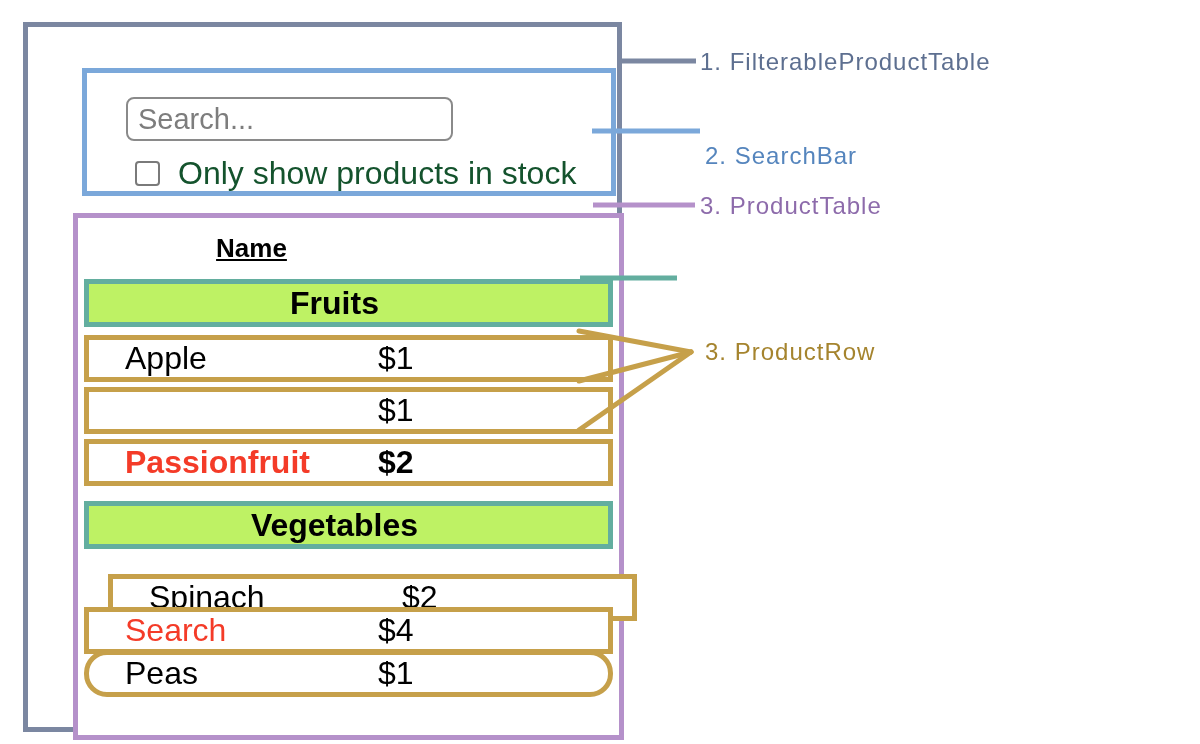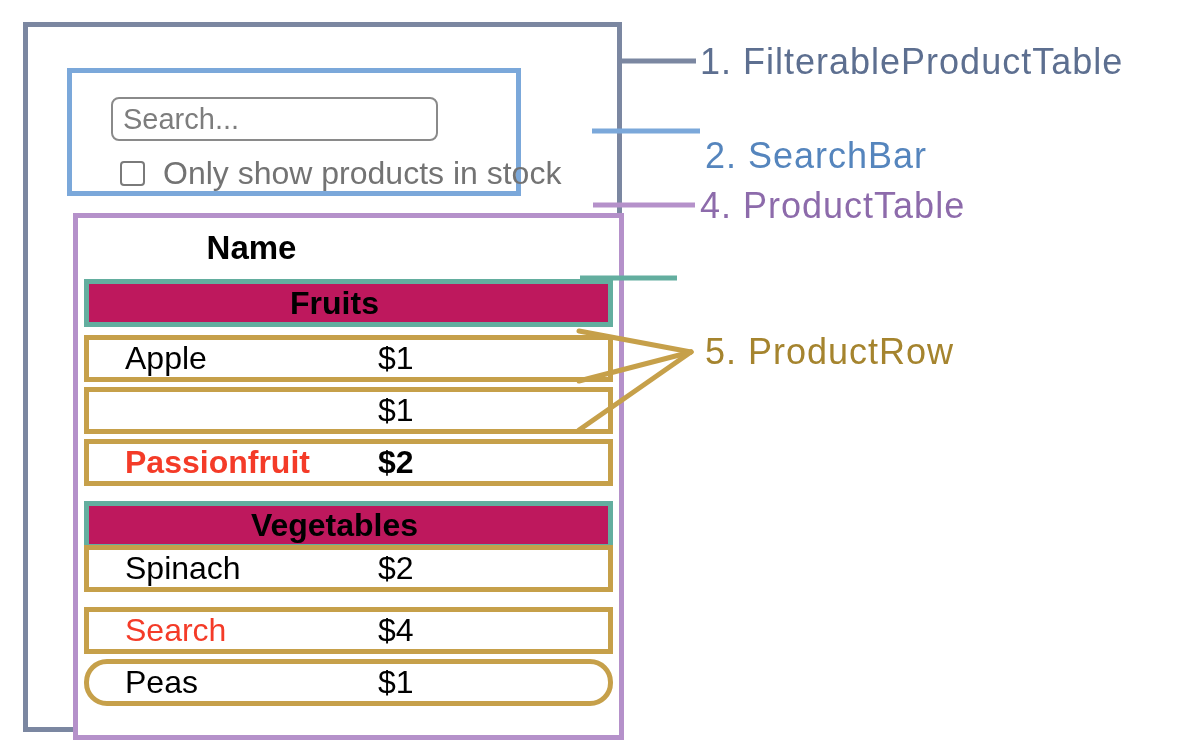--- a/index.html
+++ b/index.html
@@ -15,21 +15,21 @@
   }
 
   
   .box { position: absolute; background: #ffffff; }
 
   #outer-box {
     left: 23px; top: 22px; width: 599px; height: 710px;
     border: 5px solid var(--outer-border);
   }
   #searchbar-box {
-    left: 39px; top: 41px; width: 454px; height: 128px;
+    left: 54px; top: 41px; width: 534px; height: 128px;
     border: 5px solid var(--searchbar-border);
   }
   #search-input {
     position: absolute; left: 39px; top: 24px;
     width: 327px; height: 44px;
     border: 2px solid var(--input-border);
     border-radius: 8px;
     font-family: "Liberation Sans", sans-serif;
     font-size: 29px; color: #555;
     padding: 0 10px;
@@ -43,75 +43,75 @@
     display: flex; align-items: center; gap: 18px;
   }
   #stock-checkbox {
     width: 25px; height: 25px;
     border: 2px solid var(--checkbox-border);
     border-radius: 4px;
     background: #fff;
     cursor: pointer;
     flex: 0 0 auto;
   }
-  #stock-label { font-size: 32px; color: #737373; white-space: nowrap; }
+  #stock-label { font-size: 32px; color: #14532d; white-space: nowrap; }
 
   #table-box {
     left: 45px; top: 186px; width: 551px; height: 527px;
     border: 5px solid var(--table-border);
   }
   .col-header {
     position: absolute; top: 12px; height: 36px;
     display: flex; align-items: center; justify-content: center;
-    font-size: 33px; font-weight: bold; color: #000;
+    font-size: 26px; font-weight: bold; color: #000; text-decoration: underline;
   }
   #col-header-name  { left: 47px;  width: 253px; }
   #col-header-price { left: 300px; width: 155px; margin-top: 46px; }
 
   .category-row {
     position: absolute; left: 6px; width: 529px; height: 48px;
     border: 5px solid var(--category-border);
     display: flex; align-items: center; justify-content: center;
     padding-right: 28px;
     font-size: 32px; font-weight: bold; color: #000;
-    background: #be185d;
+    background: #bef264;
     text-align: center;
   }
   #category-fruits     { top: 61px; }
   #category-vegetables { top: 283px; }
 
   .product-row {
     position: absolute; left: 6px; width: 529px; height: 47px;
     border: 5px solid var(--row-border);
     display: flex; align-items: flex-end;
     font-size: 32px; color: #000;
     background: #fff;
   }
   .product-row .p-name { margin-left: 36px; white-space: nowrap; }
   .product-row .p-price { position: absolute; left: 289px; white-space: nowrap; }
   .oos { color: var(--out-of-stock); }
 
   #row-apple        { top: 117px; }
   #row-dragonfruit  { top: 169px; }
   #row-passionfruit { top: 221px; font-weight: bold; }
-  #row-spinach      { top: 327px; }
+  #row-spinach      { top: 356px; margin-left: 24px; }
   #row-pumpkin      { top: 389px; }
-  #row-peas         { top: 441px; border-radius: 23px; }
+  #row-peas         { top: 432px; border-radius: 23px; }
 
   
   #connectors {
     position: absolute; left: 0; top: 0;
     width: 1200px; height: 744px;
     pointer-events: none;
   }
 
   
   .legend-item {
     position: absolute;
-    font-size: 36px;
+    font-size: 24px;
     letter-spacing: 1px;
     line-height: 44px;
     white-space: nowrap;
   }
   #legend-1 { left: 700px; top: 40px;  color: var(--outer-label); }
   #legend-2 { left: 705px; top: 110px; color: var(--searchbar-label); margin-top: 24px; }
   #legend-3 { left: 700px; top: 184px; color: var(--table-label); }
   #legend-4 { left: 682px; top: 259px; color: var(--category-label); }
   #legend-5 { left: 705px; top: 330px; color: var(--row-label); }
 </style>
@@ -170,16 +170,16 @@
     <line x1="592" y1="131" x2="700" y2="131" stroke-width="5" style="stroke: var(--searchbar-border);"></line>
     <line x1="593" y1="205" x2="695" y2="205" stroke-width="5" style="stroke: var(--table-border);"></line>
     <line x1="580" y1="278" x2="677" y2="278" stroke-width="5" style="stroke: var(--category-border);"></line>
     <line x1="579" y1="331" x2="691" y2="352" stroke-width="5" stroke-linecap="round" style="stroke: var(--row-border);"></line>
     <line x1="579" y1="381" x2="691" y2="352" stroke-width="5" stroke-linecap="round" style="stroke: var(--row-border);"></line>
     <line x1="579" y1="430" x2="691" y2="352" stroke-width="5" stroke-linecap="round" style="stroke: var(--row-border);"></line>
   </svg>
 
   <div class="legend-item" id="legend-1">1. FilterableProductTable</div>
   <div class="legend-item" id="legend-2">2. SearchBar</div>
-  <div class="legend-item" id="legend-3">4. ProductTable</div>
-  <div class="legend-item" id="legend-5">5. ProductRow</div>
+  <div class="legend-item" id="legend-3">3. ProductTable</div>
+  <div class="legend-item" id="legend-5">3. ProductRow</div>
 
 </div>
 
 </body></html>

